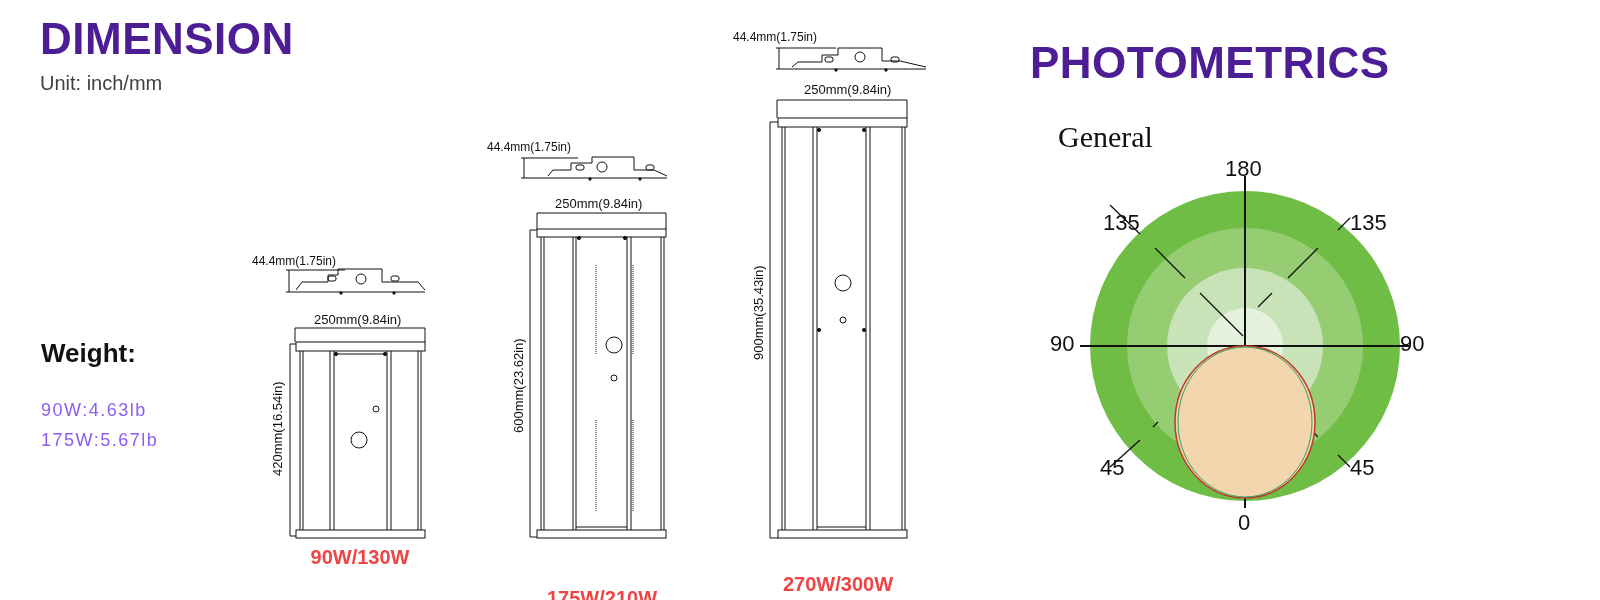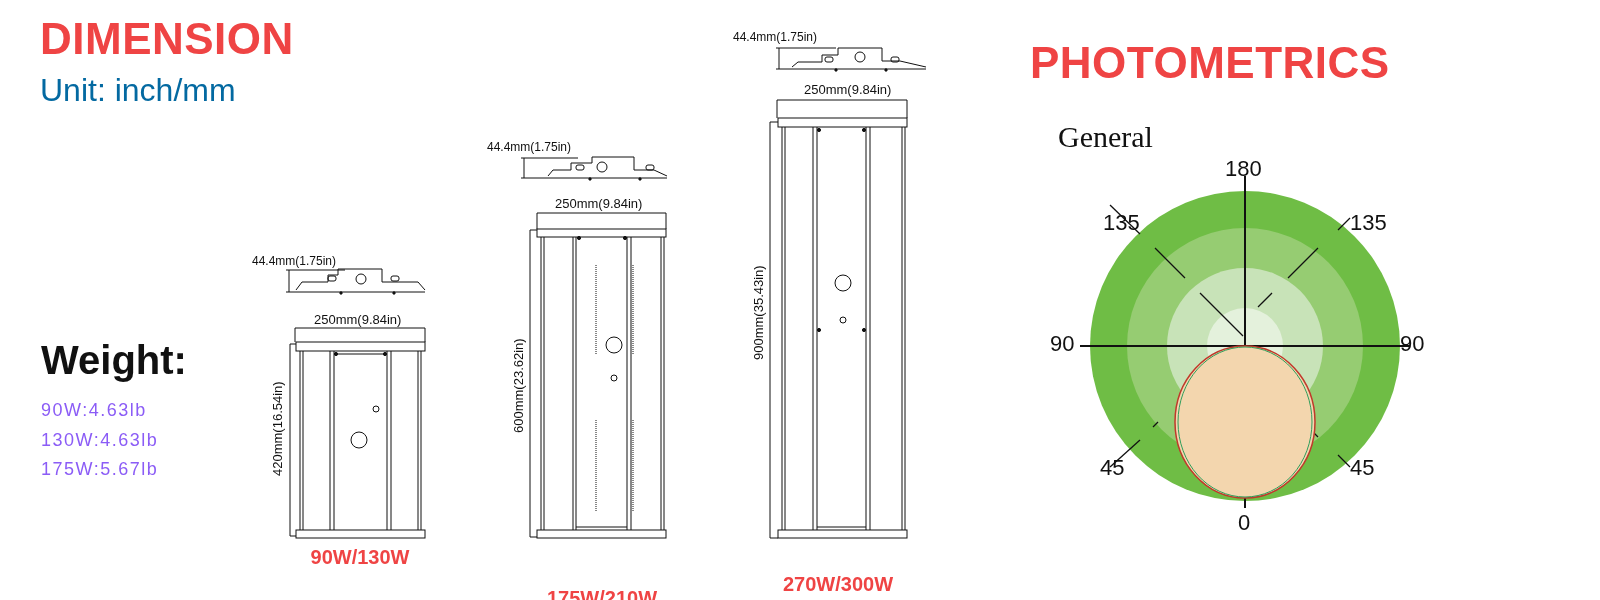--- a/index.html
+++ b/index.html
@@ -1,35 +1,34 @@
 <!DOCTYPE html>
 <html><head>
 <meta charset="utf-8">
 <style>
   html, body { margin: 0; padding: 0; background: #ffffff; }
   body { width: 1600px; height: 600px; position: relative; overflow: hidden; font-family: "Liberation Sans", sans-serif; }
   .abs { position: absolute; }
-  .h-title { font-family: "Liberation Sans", sans-serif; font-weight: bold; color: #ef4444; font-size: 44px; letter-spacing: 0.5px; white-space: nowrap; }
-  .unit { font-size: 32px; color: #0369a1; white-space: nowrap; }
-  .weight-title { font-size: 40px; font-weight: bold; color: #111; }
+  .h-title { font-family: "Liberation Sans", sans-serif; font-weight: bold; color: #4c1d95; font-size: 44px; letter-spacing: 0.5px; white-space: nowrap; }
+  .unit { font-size: 20px; color: #404040; white-space: nowrap; }
+  .weight-title { font-size: 26px; font-weight: bold; color: #111; }
   .weight-list { font-size: 18px; color: #8b5cf6; letter-spacing: 1.5px; line-height: 29.5px; }
   .model-label { font-size: 20px; font-weight: bold; color: #ef4444; white-space: nowrap; text-align: center; }
   .general { font-size: 30px; color: #111; font-family: Liberation Serif, serif; }
   svg text { font-family: "Liberation Sans", sans-serif; }
 </style>
 </head>
 <body>
 
 <div class="abs h-title" style="left:40px; top:14px;">DIMENSION</div>
 <div class="abs unit" style="left:40px; top:72px;">Unit: inch/mm</div>
 
 <div class="abs weight-title" style="left:41px; top:338px;">Weight:</div>
 <div class="abs weight-list" style="left:41px; top:396px;">
   <div>90W:4.63lb</div>
-  <div>130W:4.63lb</div>
   <div>175W:5.67lb</div>
 </div>
 
 <svg class="abs" style="left:0; top:0;" width="1000" height="600">
   <g fill="none" stroke="#111" stroke-width="1">
 
     <g>
 
       <g>
         <line x1="289" y1="270" x2="289" y2="292"></line>

